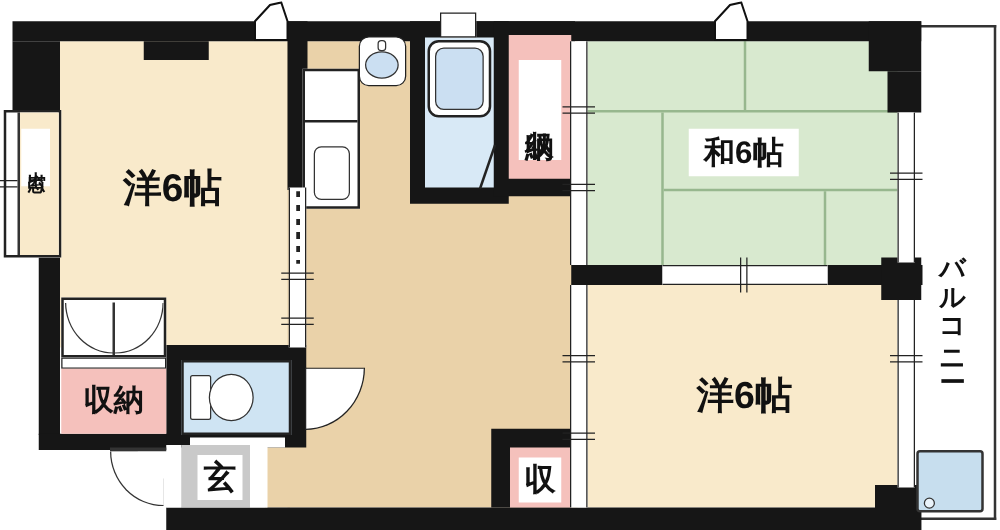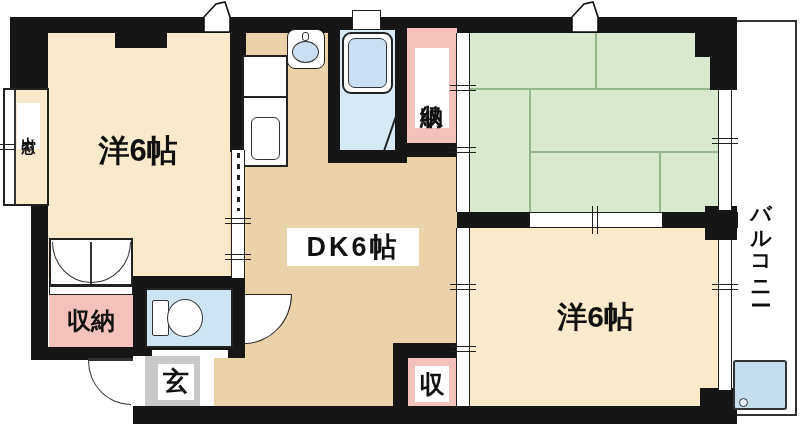--- a/index.html
+++ b/index.html
@@ -162,16 +162,16 @@
     <svg width="30" height="32" viewBox="0 0 30 32">
         <path d="M2,31 V16 L14,3 L23,1 L28,16 V31 Z" fill="#fff" stroke="#111" stroke-width="1.6"></path>
       </svg>
   </div>
 
   <div style="left:733px;top:360px;width:54px;height:50px;background:var(--balcony_pan,#C7DEEE);border:2px solid #333;border-radius:3px;">
     <div style="left:4px;top:36px;width:9px;height:9px;border:1.5px solid #333;border-radius:50%;background:#EAF3FA;"></div>
   </div>
 
   <div class="lbl" style="left:58px;top:130px;width:160px;height:42px;font-size:31px;">洋6帖</div>
-  <div class="chip lbl" style="left:287px;top:228px;width:132px;height:38px;font-size:27px;letter-spacing:3px;">DK6帖</div>
+  <div class="chip lbl" style="left:551px;top:103px;width:88px;height:38px;font-size:25px;">和6帖</div>
   <div class="lbl" style="left:543px;top:296px;width:105px;height:42px;font-size:30px;">洋6帖</div>
 
 </div>
 
 </body></html>

